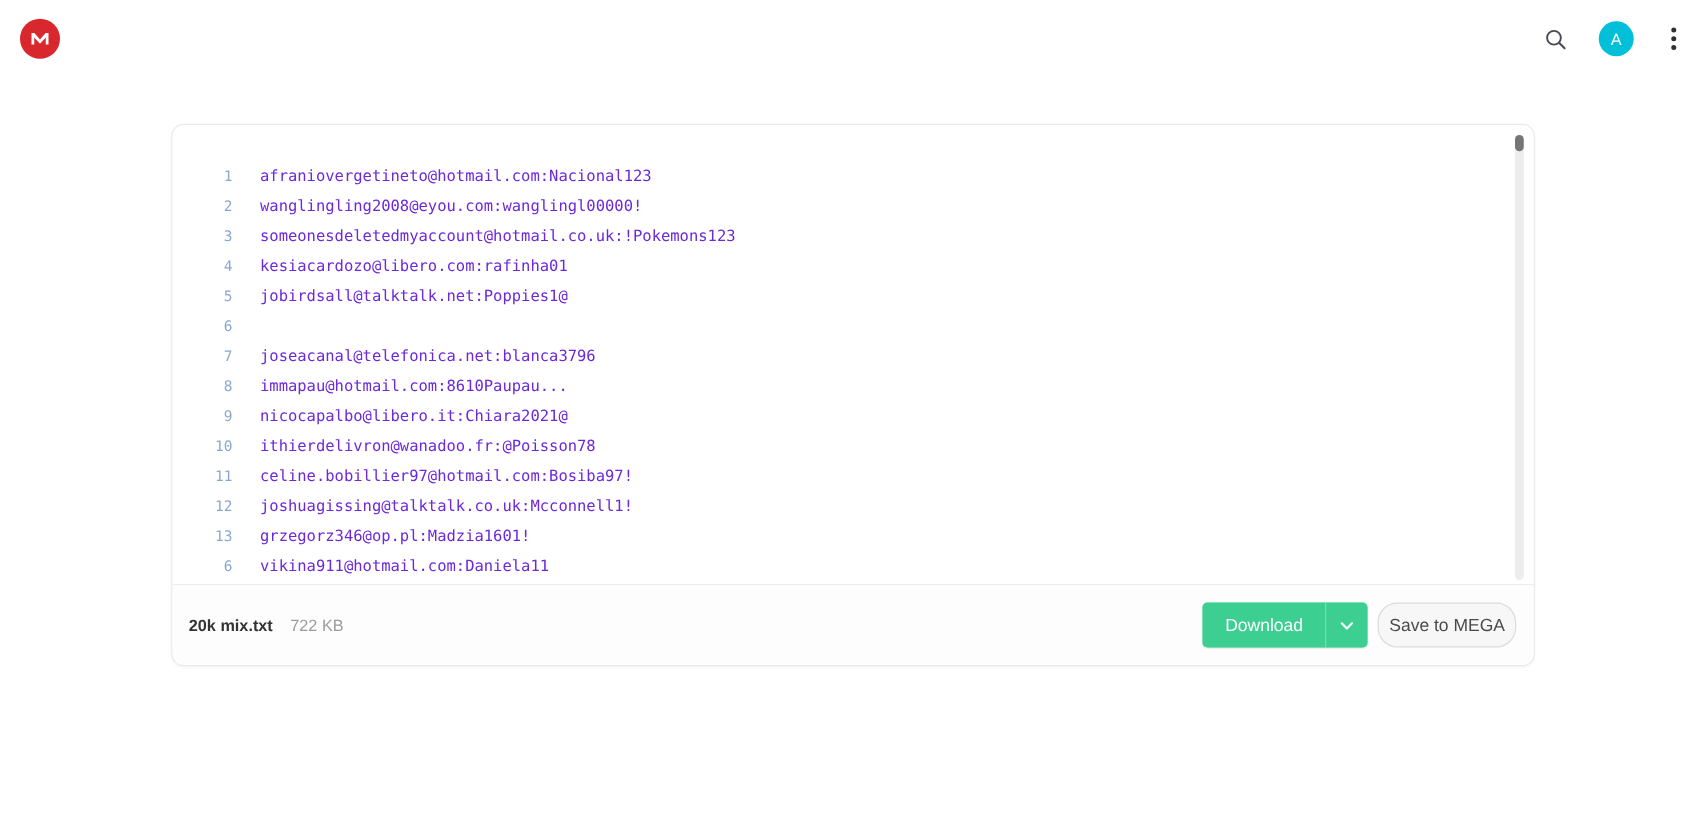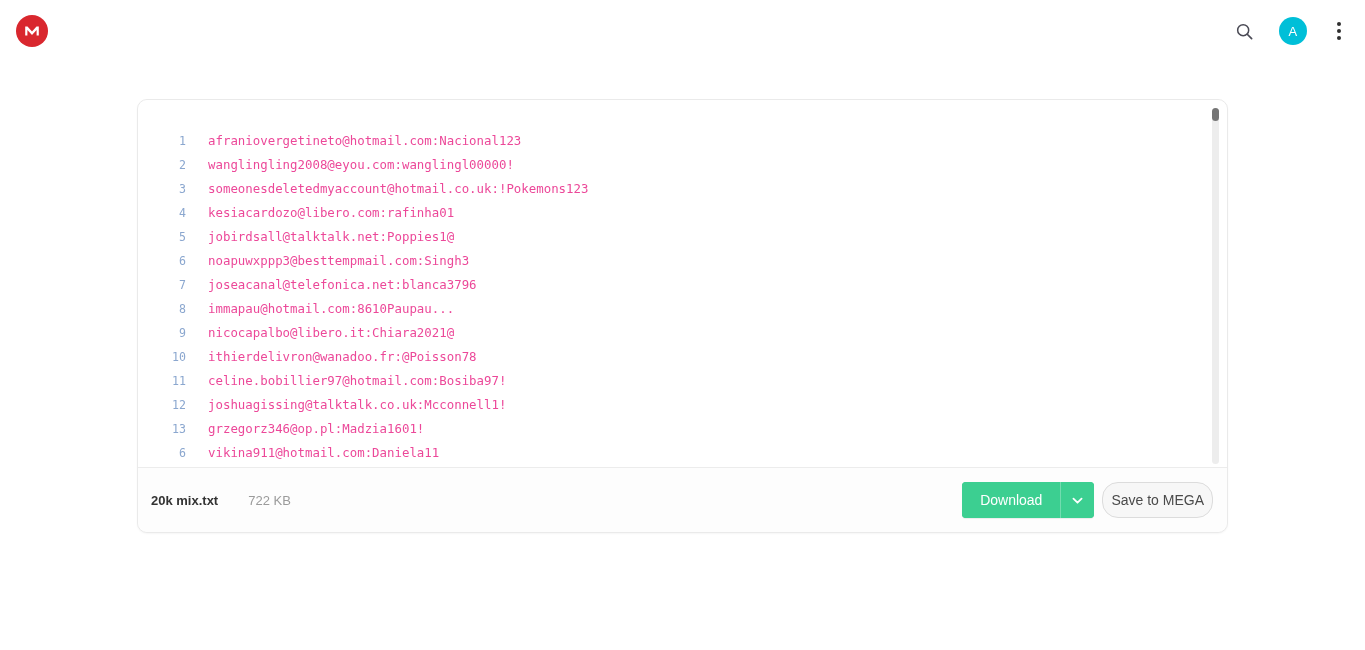--- a/index.html
+++ b/index.html
@@ -132,21 +132,21 @@
     width: 48px;
     min-width: 48px;
     text-align: right;
     padding-right: 0;
     color: #8ba7cf;
     font-size: 11.6px;
     user-select: none;
   }
   .ltxt {
     padding-left: 22px;
-    color: #ec4899;
+    color: #6d28d9;
   }
 
   
   .scroll-track {
     position: absolute;
     top: 8px;
     right: 8px;
     bottom: 3px;
     width: 7px;
     border-radius: 4px;
@@ -175,21 +175,21 @@
     padding: 0 14px 0 13px;
     border-radius: 0 0 10px 10px;
   }
   .fname {
     font-size: 13px;
     font-weight: bold;
     color: #333333;
     white-space: nowrap;
   }
   .fsize {
-    margin-left: 30px;
+    margin-left: 14px;
     font-size: 13px;
     color: #9b9b9b;
     white-space: nowrap;
   }
   .spacer { flex: 1 1 auto; }
 
   .dl-group {
     display: flex;
     align-items: stretch;
     height: 36px;
@@ -269,21 +269,21 @@
 
 <div class="card">
 
   <div class="viewer">
     <div class="code" id="code-body">
         <div class="code-line"><span class="ln">1</span><span class="ltxt">afraniovergetineto@hotmail.com:Nacional123</span></div>
         <div class="code-line"><span class="ln">2</span><span class="ltxt">wanglingling2008@eyou.com:wanglingl00000!</span></div>
         <div class="code-line"><span class="ln">3</span><span class="ltxt">someonesdeletedmyaccount@hotmail.co.uk:!Pokemons123</span></div>
         <div class="code-line"><span class="ln">4</span><span class="ltxt">kesiacardozo@libero.com:rafinha01</span></div>
         <div class="code-line"><span class="ln">5</span><span class="ltxt">jobirdsall@talktalk.net:Poppies1@</span></div>
-        <div class="code-line"><span class="ln">6</span><span class="ltxt">noapuwxppp3@besttempmail.com:Singh3</span></div>
+        <div class="code-line"><span class="ln">6</span></div>
         <div class="code-line"><span class="ln">7</span><span class="ltxt">joseacanal@telefonica.net:blanca3796</span></div>
         <div class="code-line"><span class="ln">8</span><span class="ltxt">immapau@hotmail.com:8610Paupau...</span></div>
         <div class="code-line"><span class="ln">9</span><span class="ltxt">nicocapalbo@libero.it:Chiara2021@</span></div>
         <div class="code-line"><span class="ln">10</span><span class="ltxt">ithierdelivron@wanadoo.fr:@Poisson78</span></div>
         <div class="code-line"><span class="ln">11</span><span class="ltxt">celine.bobillier97@hotmail.com:Bosiba97!</span></div>
         <div class="code-line"><span class="ln">12</span><span class="ltxt">joshuagissing@talktalk.co.uk:Mcconnell1!</span></div>
         <div class="code-line"><span class="ln">13</span><span class="ltxt">grzegorz346@op.pl:Madzia1601!</span></div>
         <div class="code-line"><span class="ln">6</span><span class="ltxt">vikina911@hotmail.com:Daniela11</span></div>
         <div class="code-line"><span class="ln">15</span><span class="ltxt">teresa19@telefonica.net:191290</span></div>
       </div>

